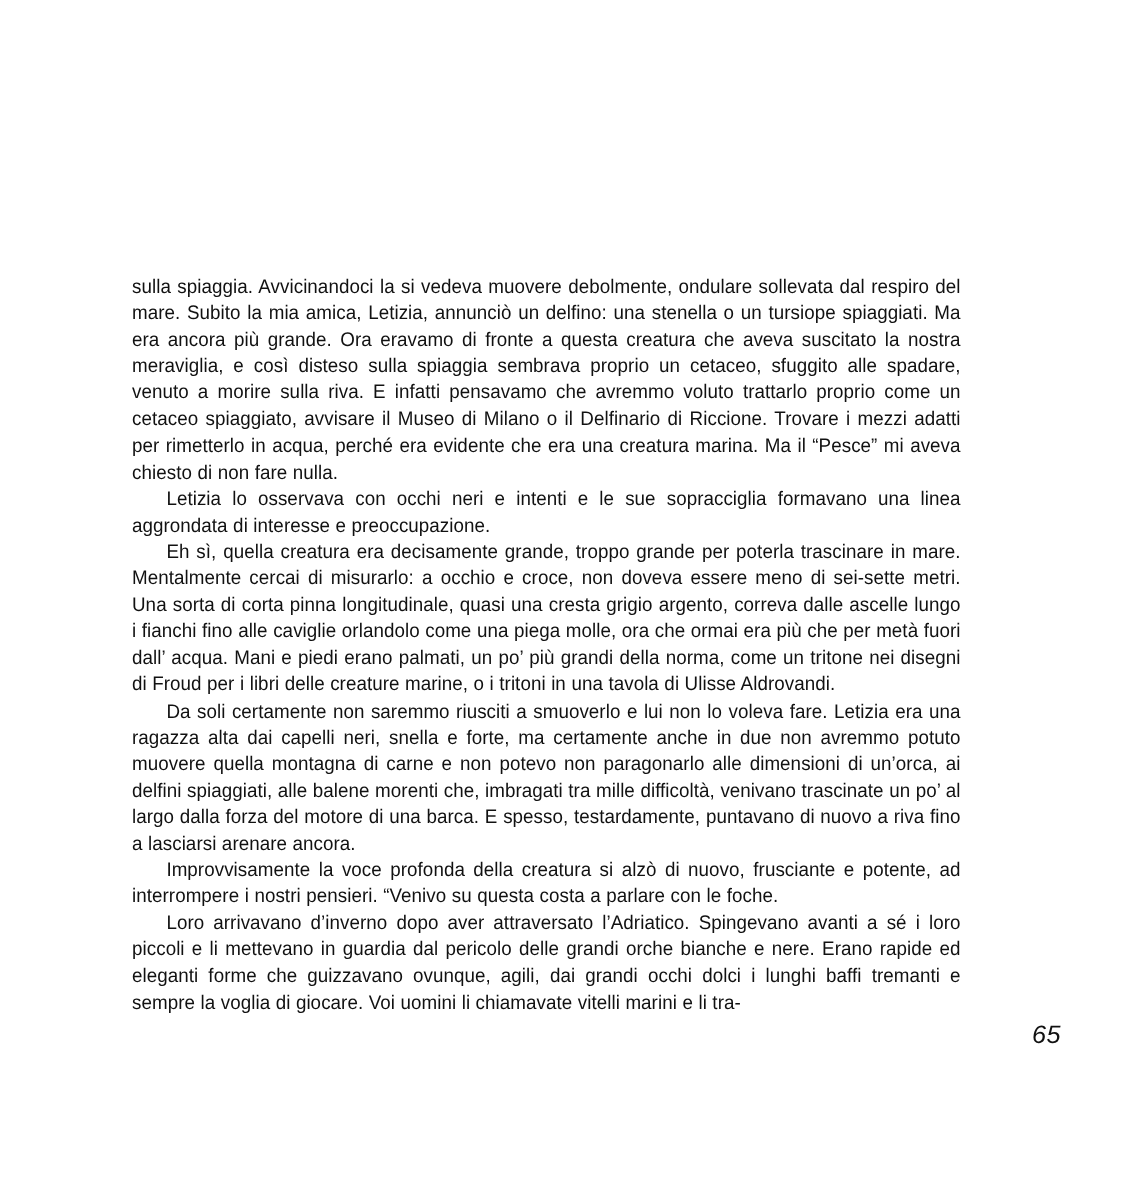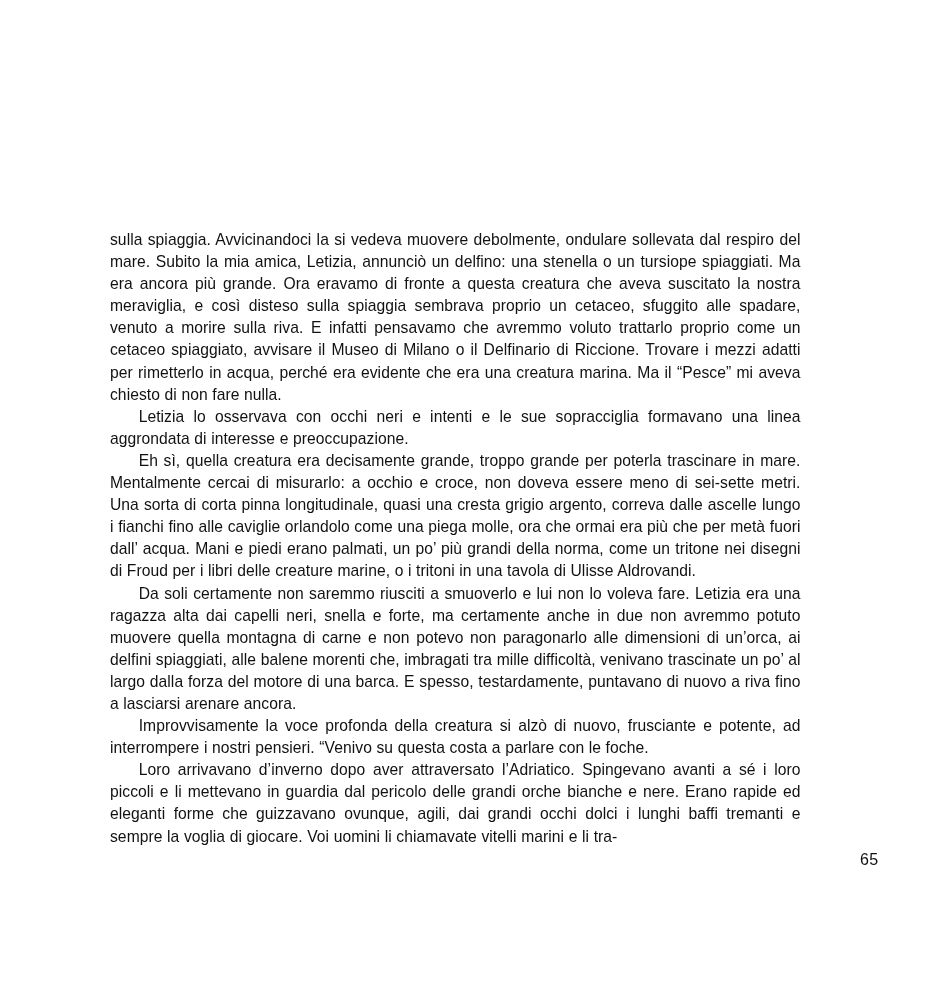--- a/index.html
+++ b/index.html
@@ -47,21 +47,22 @@
   }
   #page-body p.indent {
     text-indent: 30px;
   }
 
   
   #folio {
     position: absolute;
     left: 860px;
     top: 851px;
-    font-size: 16px;
+    font-size: 21px;
+    font-style: italic;
     color: #111111;
     letter-spacing: 0.3px;
   }
 </style>
 </head>
 <body>
 
 <div id="page-body">
   <p class="cont">sulla spiaggia. Avvicinandoci la si vedeva muovere debolmente, ondulare sollevata dal respiro del mare. Subito la mia amica, Letizia, annunciò un delfino: una stenella o un tursiope spiaggiati. Ma era ancora più grande. Ora eravamo di fronte a questa creatura che aveva suscitato la nostra meraviglia, e così disteso sulla spiaggia sembrava proprio un cetaceo, sfuggito alle spadare, venuto a morire sulla riva. E infatti pensavamo che avremmo voluto trattarlo proprio come un cetaceo spiaggiato, avvisare il Museo di Milano o il Delfinario di Riccione. Trovare i mezzi adatti per rimetterlo in acqua, perché era evidente che era una creatura marina. Ma il “Pesce” mi aveva chiesto di non fare nulla.</p>
   <p class="indent">Letizia lo osservava con occhi neri e intenti e le sue sopracciglia formavano una linea aggrondata di interesse e preoccupazione.</p>

